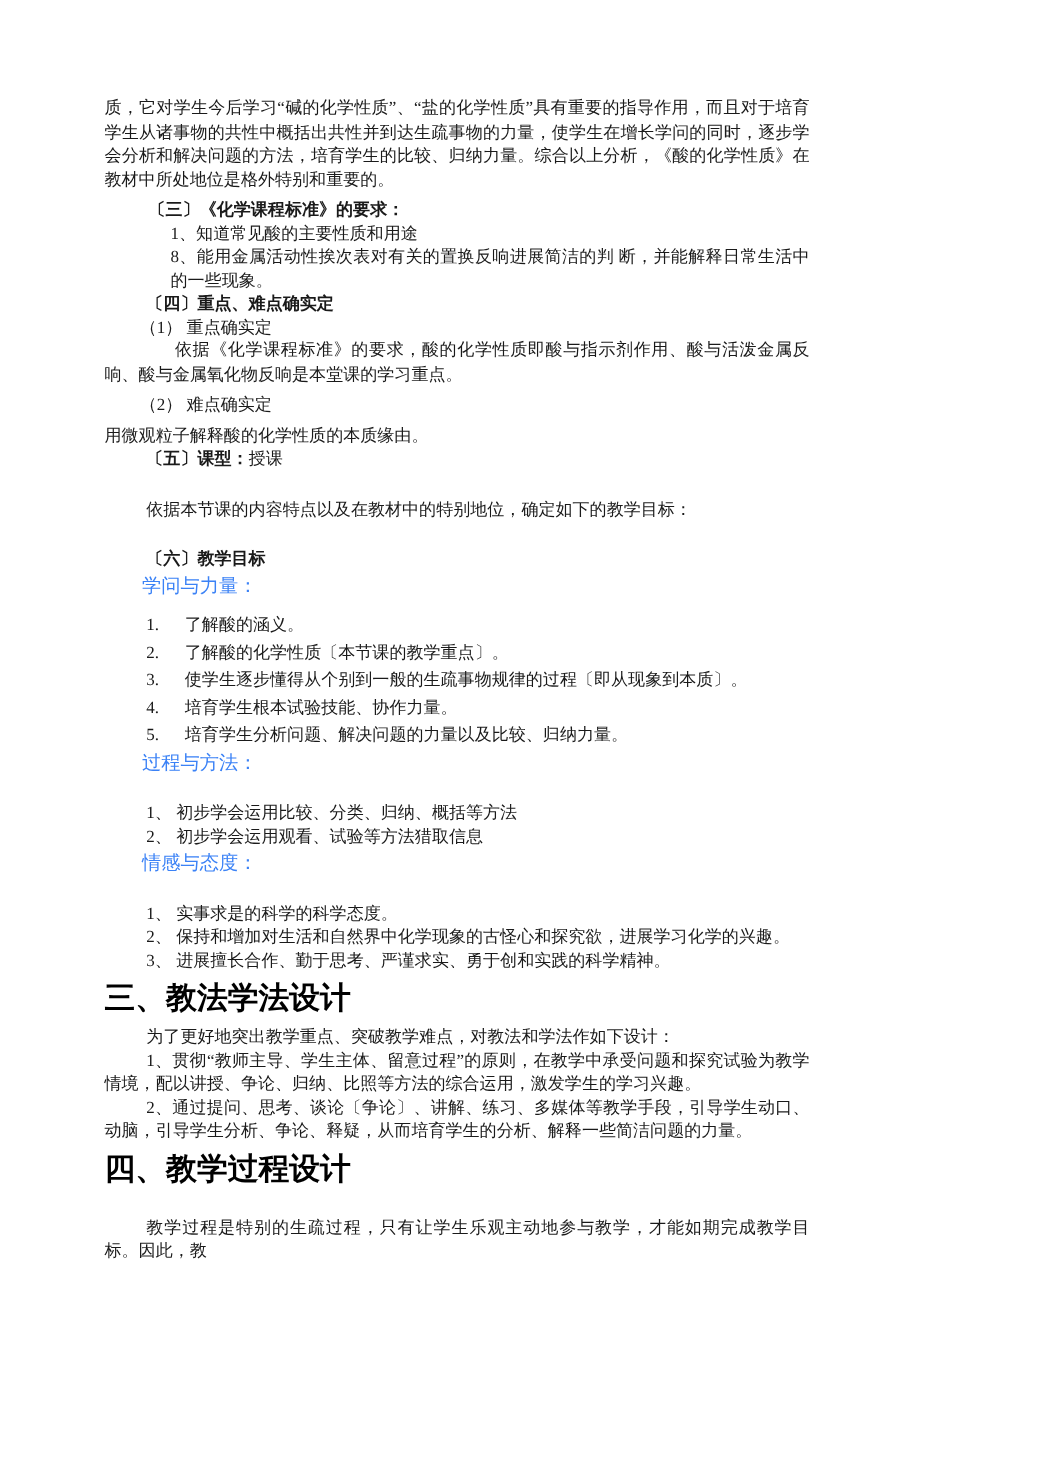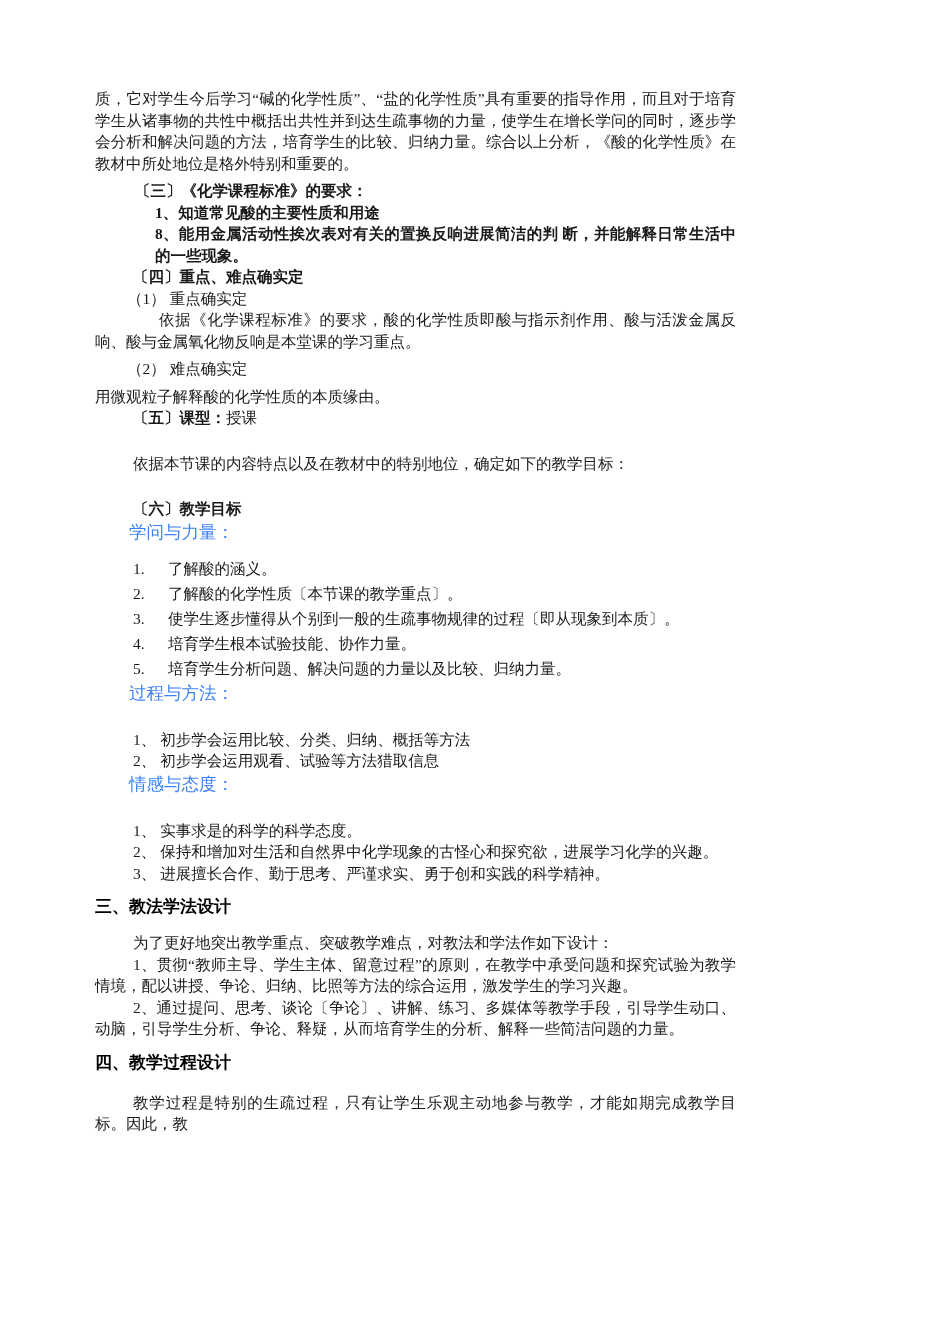--- a/index.html
+++ b/index.html
@@ -25,29 +25,29 @@
     font-size: 15.5px;
     line-height: 21.5px;
     text-align: justify;
     white-space: pre-wrap;
   }
   .bold { font-weight: bold; }
   
   .ind-32 { padding-left: 32px; }
   .ind-38 { padding-left: 38px; }
   .ind-40 { padding-left: 40px; }
-  .ind-60 { padding-left: 60px; font-weight: bold; }
+  .ind-60 { padding-left: 60px; }
   
   .ti-38 { text-indent: 38px; }
-  .ti-64 { text-indent: 64px; }
+  .ti-64 { text-indent: 64px; font-family: Liberation Mono, monospace; }
   
   .mt-6  { margin-top: 6px; }
   .mt-10 { margin-top: 10px; }
   .mt-12 { margin-top: 24px; }
-  .mt-14 { margin-top: 14px; }
+  .mt-14 { margin-top: 28px; }
   .mt-24 { }
   .subhead {
     margin: 0;
     padding-left: 34px;
     font-family: "Liberation Sans", sans-serif;
     font-weight: normal;
     font-size: 17.5px;
     line-height: 24px;
     color: #3b82f6;
   }
@@ -63,21 +63,21 @@
     flex: 0 0 35px;
   }
   .numitem .txt {
     flex: 1 1 auto;
     text-align: justify;
   }
   .bighead {
     margin: 8px 0 0 0;
     font-family: "Liberation Sans", sans-serif;
     font-weight: bold;
-    font-size: 17px;
+    font-size: 28px;
     line-height: 30px;
     color: #000000;
   }
 </style>
 </head>
 <body>
 
 <div class="page">
 
   <p class="para">质，它对学生今后学习“碱的化学性质”、“盐的化学性质”具有重要的指导作用，而且对于培育学生从诸事物的共性中概括出共性并到达生疏事物的力量，使学生在增长学问的同时，逐步学会分析和解决问题的方法，培育学生的比较、归纳力量。综合以上分析，《酸的化学性质》在教材中所处地位是格外特别和重要的。</p>

